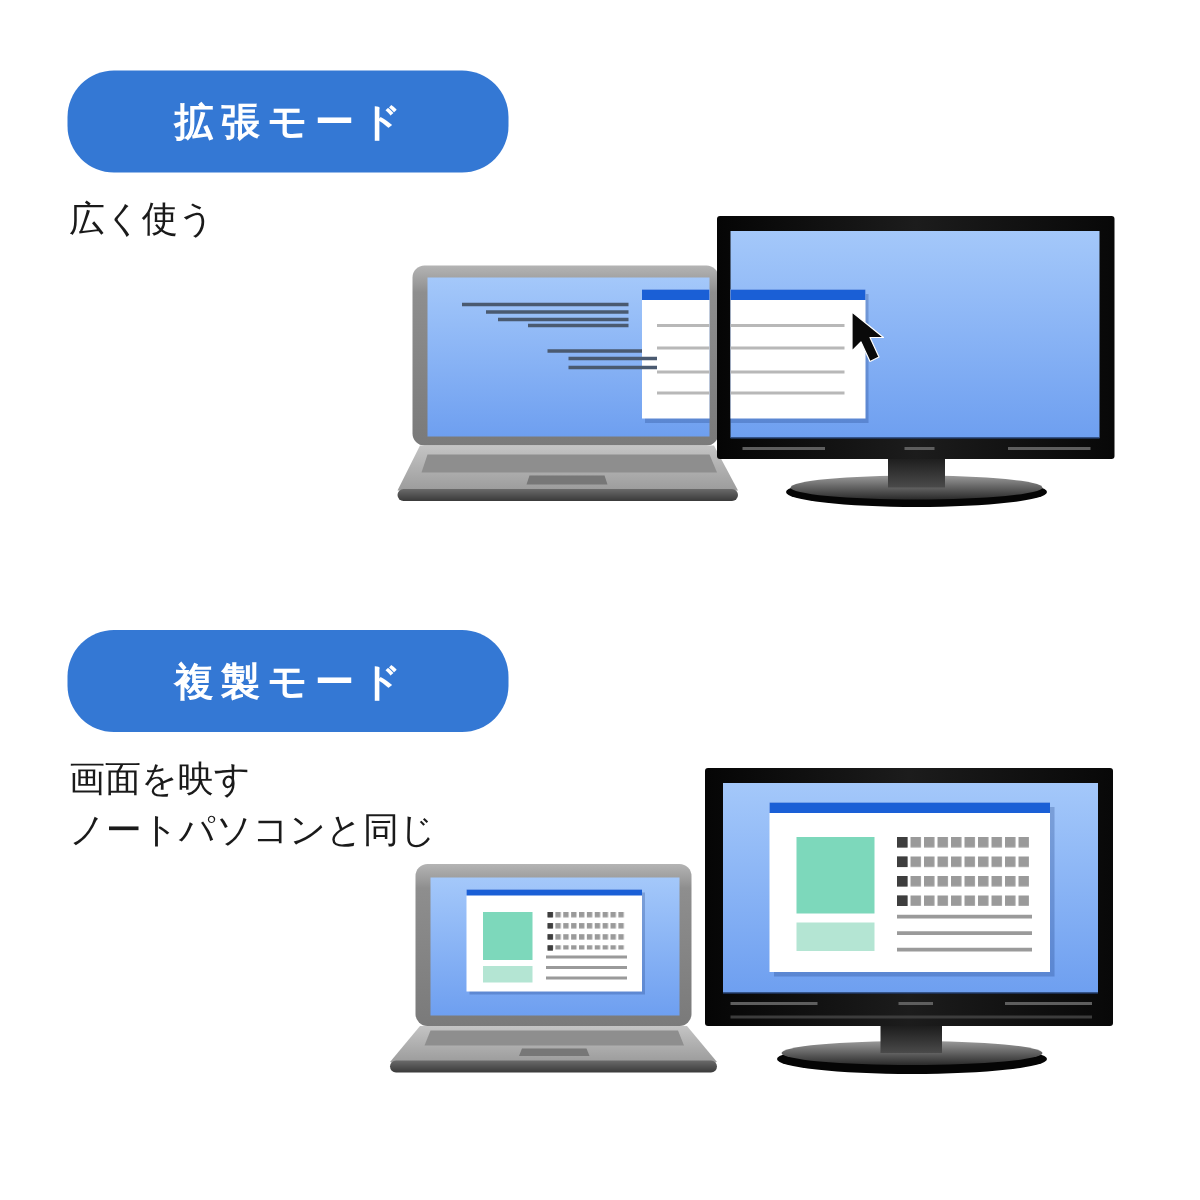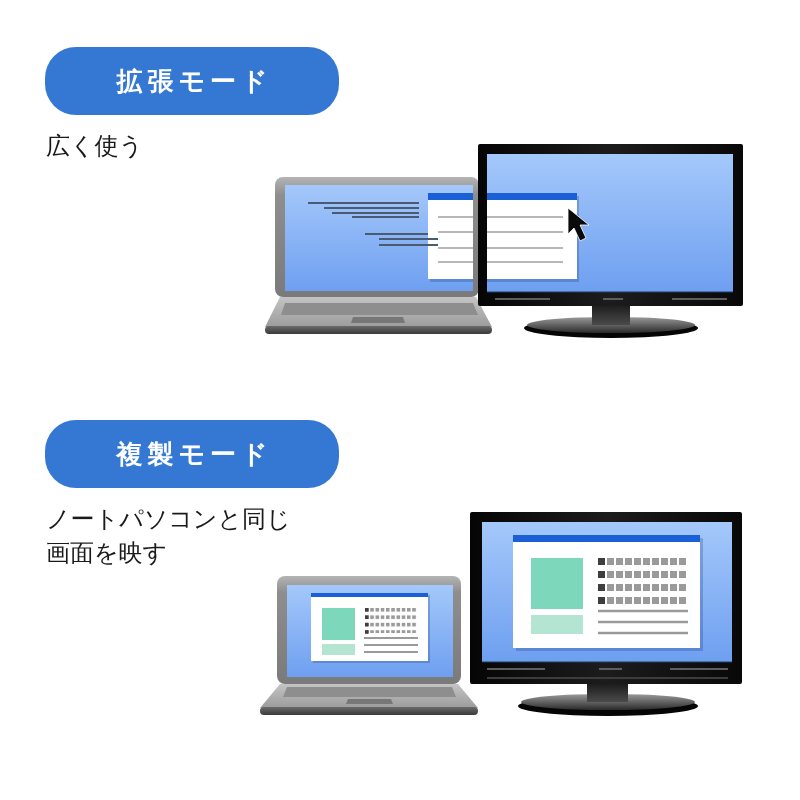--- a/index.html
+++ b/index.html
@@ -33,22 +33,22 @@
   <span class="pill-label">拡張モード</span>
 </div>
 <div class="desc desc-1">
   <div>広く使う</div>
 </div>
 
 <div class="pill pill-2">
   <span class="pill-label">複製モード</span>
 </div>
 <div class="desc desc-2">
+  <div>画面を映す</div>
   <div>ノートパソコンと同じ</div>
-  <div>画面を映す</div>
 </div>
 
 <svg class="art" width="800" height="800" viewBox="0 0 800 800">
   <defs>
     <linearGradient id="gScreen" x1="0" y1="0" x2="0" y2="1">
       <stop offset="0" stop-color="#a4c8fa"></stop>
       <stop offset="1" stop-color="#6e9ff0"></stop>
     </linearGradient>
     <linearGradient id="gLid" x1="0" y1="0" x2="0" y2="1">
       <stop offset="0" stop-color="#b4b4b4"></stop>

